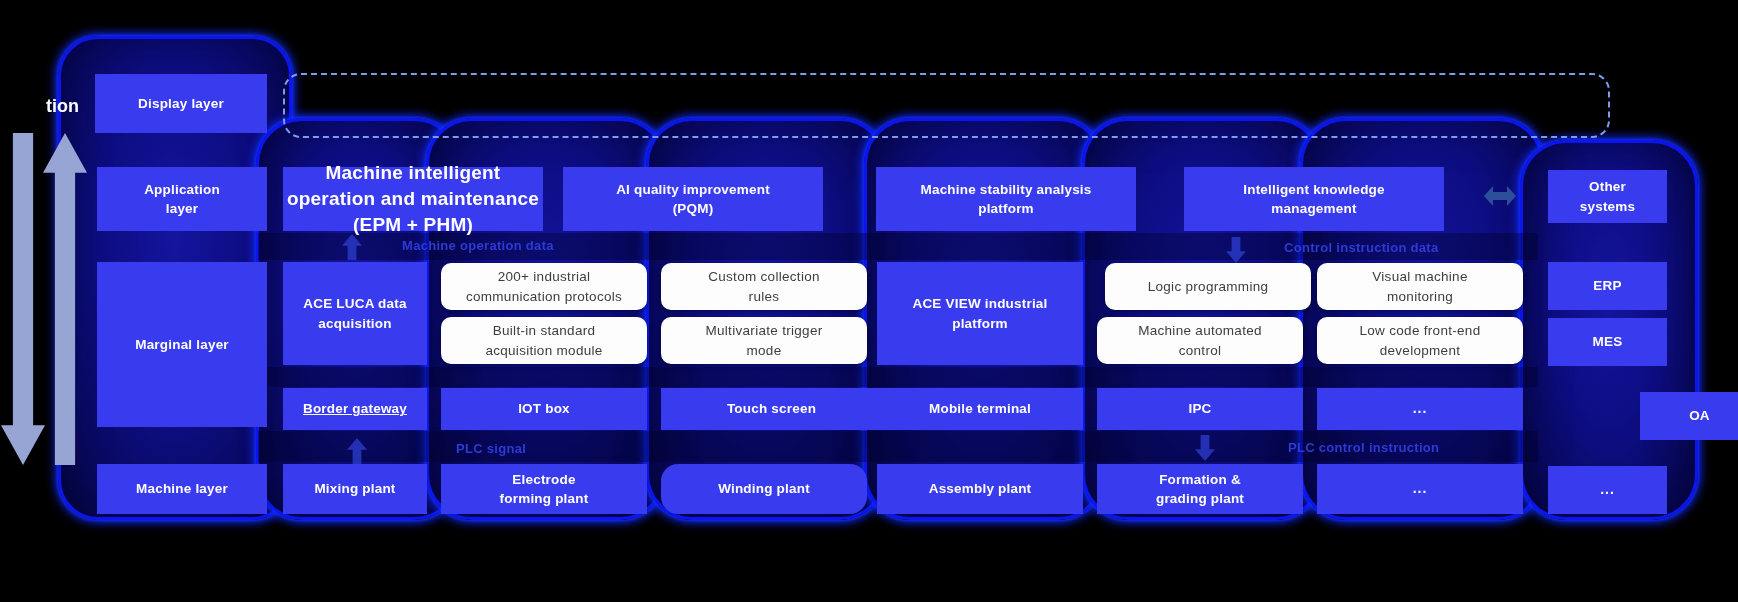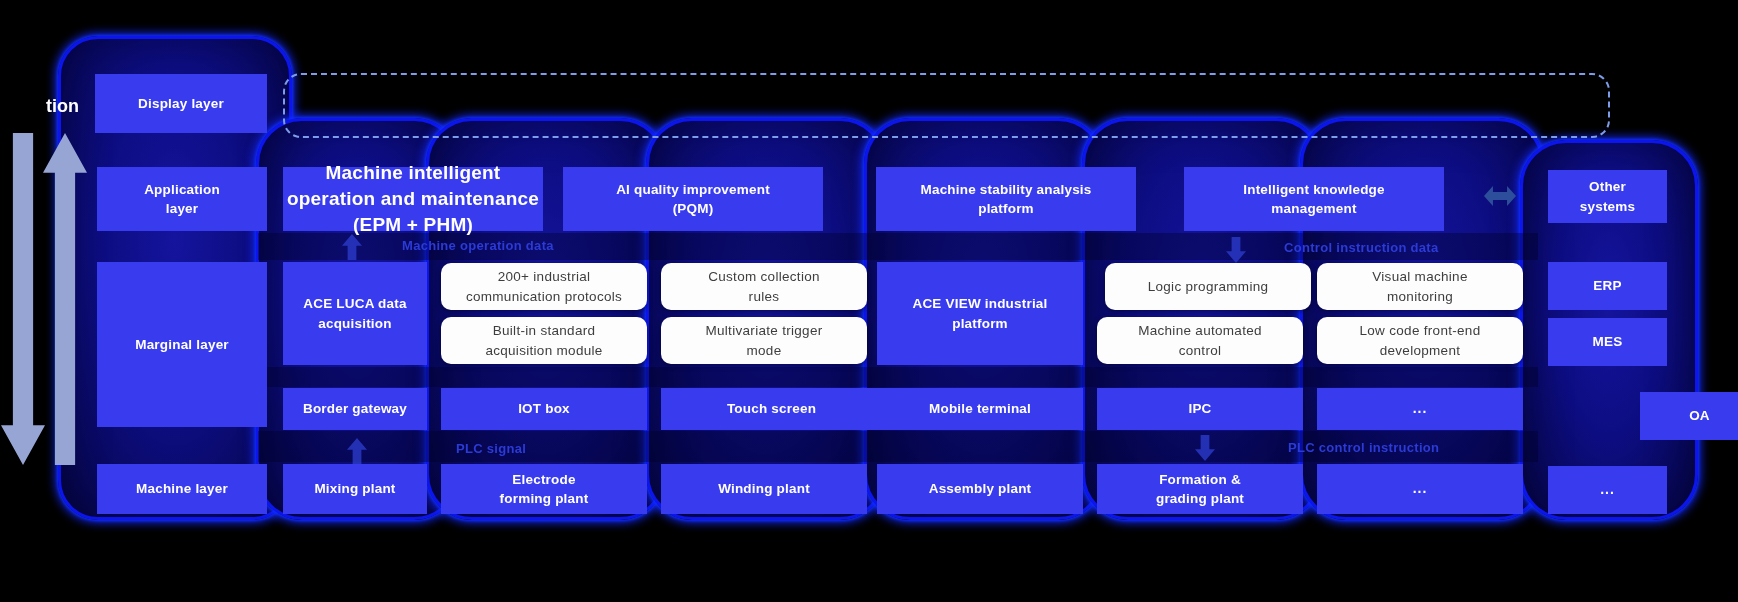--- a/index.html
+++ b/index.html
@@ -102,31 +102,31 @@
   <div class="chip" style="left:661px;top:317px;width:206px;height:47px;">Multivariate trigger
 mode</div>
   <div class="chip" style="left:1097px;top:263px;width:206px;height:47px;margin-left:8px;">Logic programming</div>
   <div class="chip" style="left:1097px;top:317px;width:206px;height:47px;">Machine automated
 control</div>
   <div class="chip" style="left:1317px;top:263px;width:206px;height:47px;">Visual machine
 monitoring</div>
   <div class="chip" style="left:1317px;top:317px;width:206px;height:47px;">Low code front-end
 development</div>
 
-  <div class="box" style="left:283px;top:388px;width:144px;height:42px;">Border gateway</div>
+  <div class="box" style="left:283px;top:388px;width:144px;height:42px;text-decoration:underline;">Border gateway</div>
   <div class="box" style="left:441px;top:388px;width:206px;height:42px;">IOT box</div>
   <div class="box" style="left:661px;top:388px;width:221px;height:42px;">Touch screen</div>
   <div class="box" style="left:877px;top:388px;width:206px;height:42px;">Mobile terminal</div>
   <div class="box" style="left:1097px;top:388px;width:206px;height:42px;">IPC</div>
   <div class="box dots" style="left:1317px;top:388px;width:206px;height:42px;">...</div>
 
   <div class="box" style="left:283px;top:464px;width:144px;height:50px;">Mixing plant</div>
   <div class="box" style="left:441px;top:464px;width:206px;height:50px;">Electrode
 forming plant</div>
-  <div class="box" style="left:661px;top:464px;width:206px;height:50px;">Winding plant</div>
+  <div class="box" style="left:661px;top:464px;width:206px;height:50px;border-radius:17px;">Winding plant</div>
   <div class="box" style="left:877px;top:464px;width:206px;height:50px;">Assembly plant</div>
   <div class="box" style="left:1097px;top:464px;width:206px;height:50px;">Formation &amp;
 grading plant</div>
   <div class="box dots" style="left:1317px;top:464px;width:206px;height:50px;">...</div>
 
   <div class="box" style="left:1548px;top:262px;width:119px;height:48px;">ERP</div>
   <div class="box" style="left:1548px;top:318px;width:119px;height:48px;">MES</div>
   <div class="box" style="left:1640px;top:392px;width:119px;height:48px;">OA</div>
   <div class="box dots" style="left:1548px;top:466px;width:119px;height:48px;">...</div>
 

